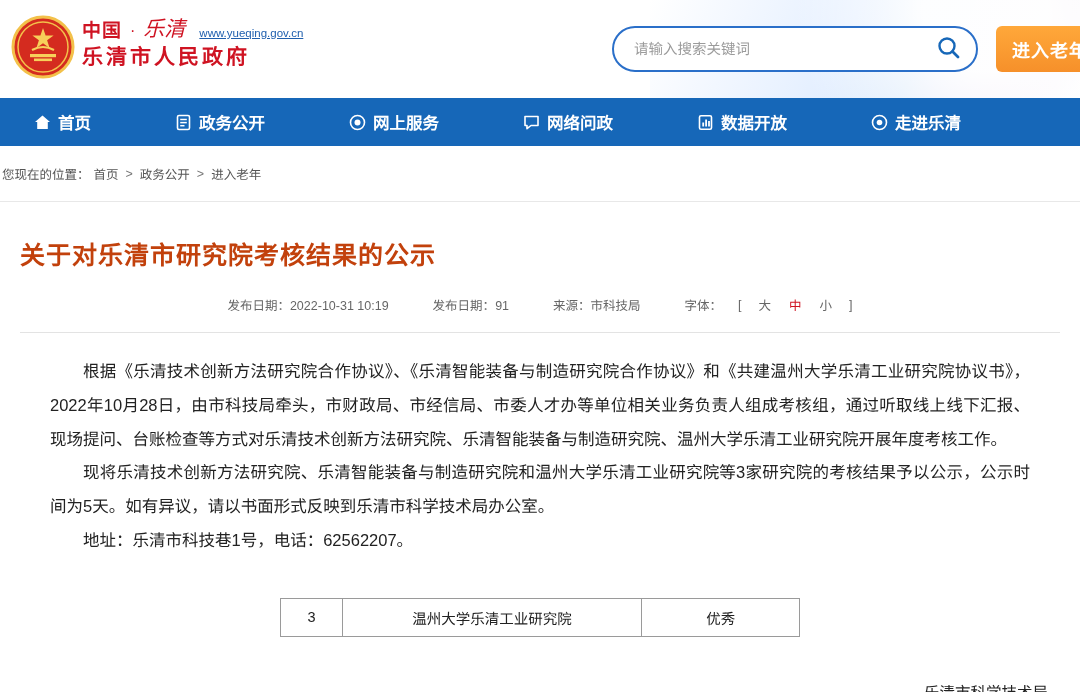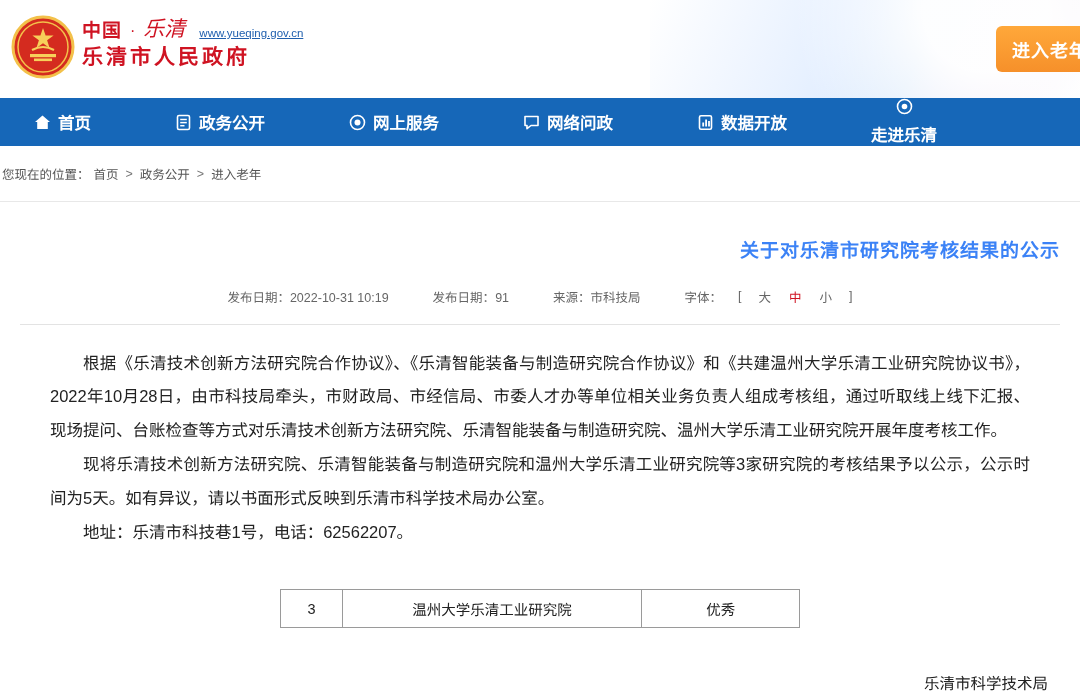--- a/index.html
+++ b/index.html
@@ -138,21 +138,21 @@
     display: flex;
     align-items: center;
     gap: 7px;
     color: #ffffff;
     font-size: 16.5px;
     font-weight: bold;
     margin-right: 84px;
     cursor: pointer;
     white-space: nowrap;
   }
-  .nav-item:last-child { margin-right: 0; flex-direction: column; }
+  .nav-item:last-child { margin-right: 0; }
   .nav-ico { display: inline-flex; width: 17px; height: 17px; }
 
   
   .breadcrumb {
     height: 56px;
     display: flex;
     align-items: center;
     padding-left: 2px;
     font-size: 12.5px;
     color: #555;
@@ -162,24 +162,24 @@
   .breadcrumb a { color: #555; text-decoration: none; cursor: pointer; }
   .breadcrumb .sep { margin: 0 7px; color: #777; }
 
   
   .article {
     width: 1040px;
     margin: 0 auto;
     padding-top: 36px;
   }
   .art-title {
-    text-align: right;
-    font-size: 19px;
+    text-align: left;
+    font-size: 25px;
     font-weight: bold;
-    color: #3b82f6;
+    color: #c2410c;
     letter-spacing: 1px;
     line-height: 1.4;
   }
   .art-meta {
     margin-top: 22px;
     display: flex;
     justify-content: center;
     align-items: center;
     gap: 44px;
     font-size: 12.5px;
@@ -260,20 +260,31 @@
     <div class="site-brand">
       <div class="brand-line1">
         <span class="brand-cn">中国</span>
         <span class="brand-dot">·</span>
         <span class="brand-script">乐清</span>
         <span class="brand-url">www.yueqing.gov.cn</span>
       </div>
       <div class="brand-line2">乐清市人民政府</div>
     </div>
 
+    <div class="search-box">
+      <input class="search-input" type="text" value="" placeholder="请输入搜索关键词" style="">
+      <button class="search-btn">
+        <span>
+          <svg width="26" height="26" viewBox="0 0 26 26">
+            <circle cx="11" cy="11" r="7.5" fill="none" stroke="#1667b8" stroke-width="2.4"></circle>
+            <line x1="16.5" y1="16.5" x2="22" y2="22" stroke="#1667b8" stroke-width="2.8" stroke-linecap="round"></line>
+          </svg>
+        </span>
+      </button>
+    </div>
 
     <button class="elder-btn">进入老年</button>
   </div>
 </div>
 
 <div class="nav">
 
   <div class="nav-item">
     <span class="nav-ico">
       <svg width="17" height="17" viewBox="0 0 17 17">

